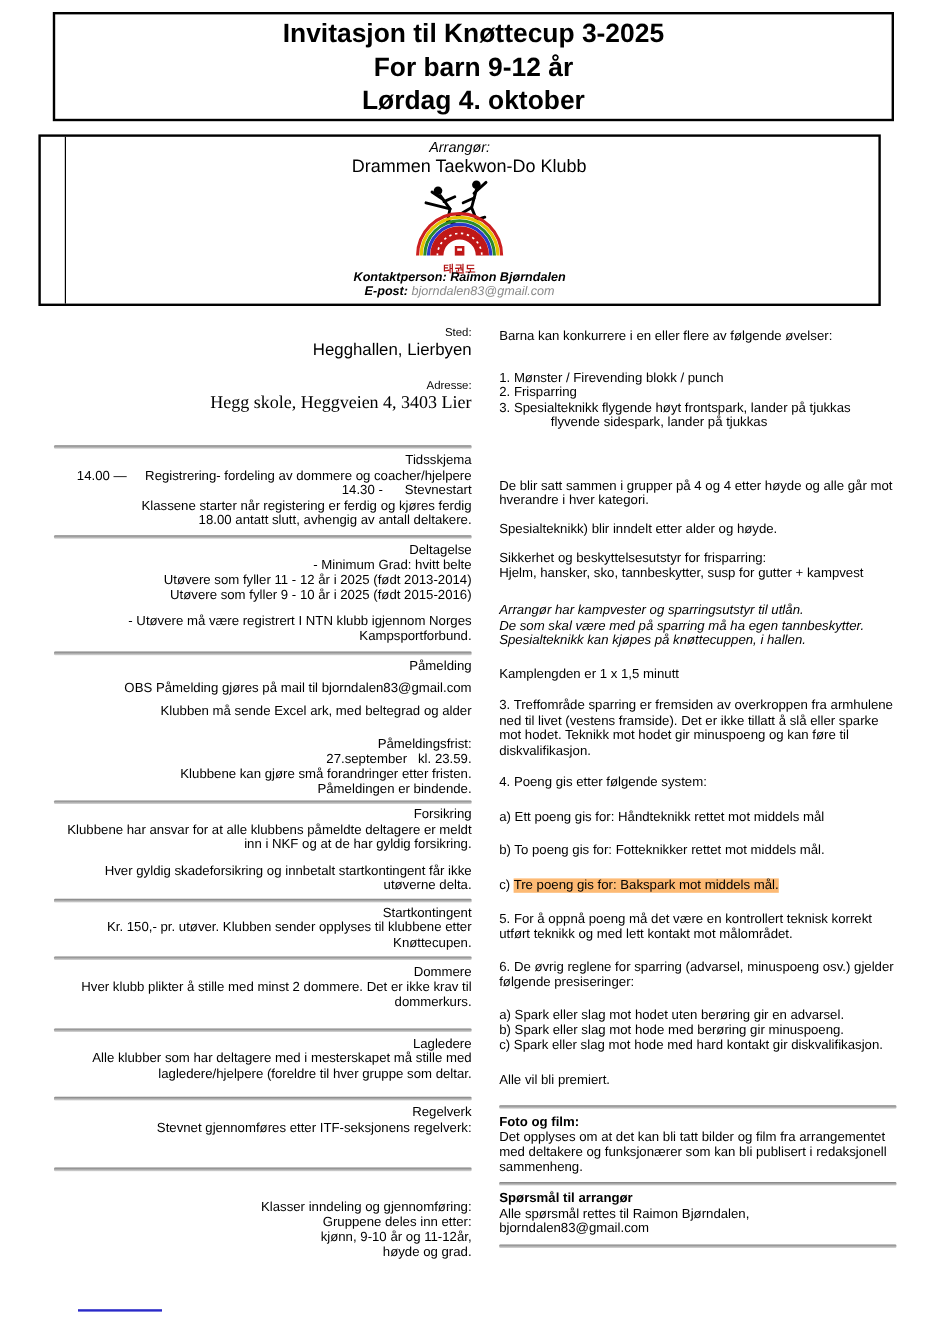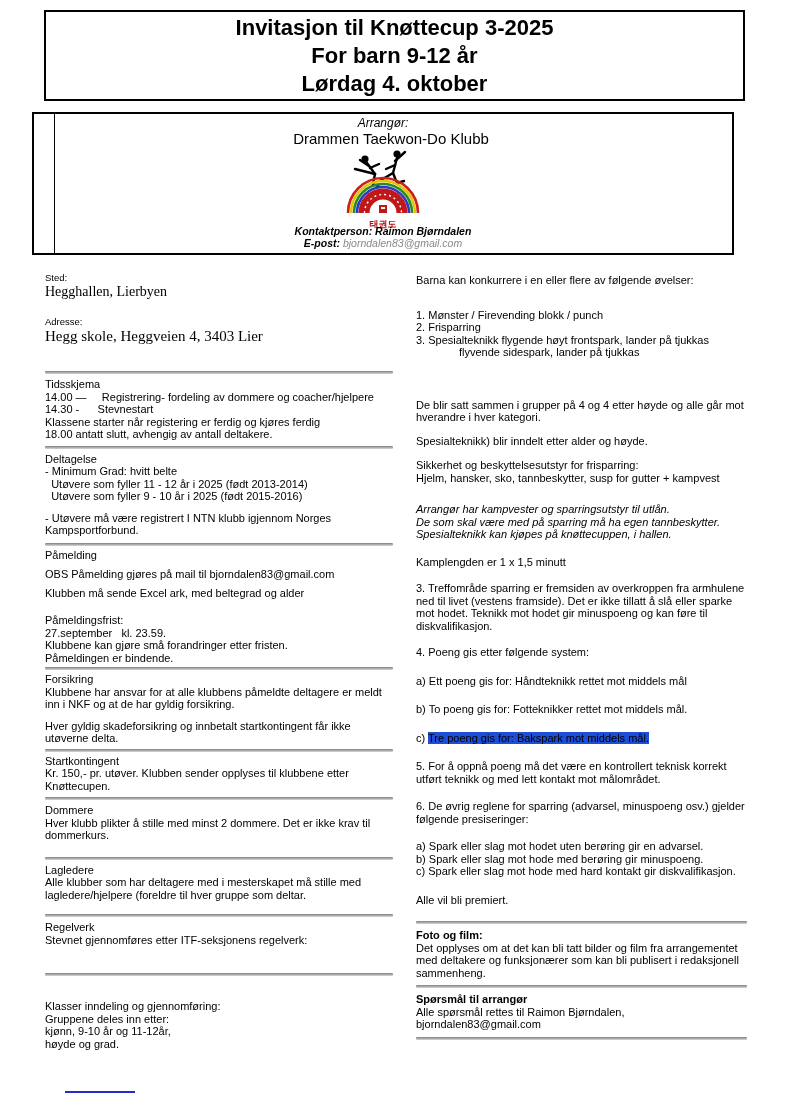--- a/index.html
+++ b/index.html
@@ -18,32 +18,32 @@
   .orgbox .innerline { position:absolute; left:20px; top:0; bottom:0; width:1px; background:#000; }
   .org-label  { font-style:italic; font-size:12px; margin-top:2px; }
   .org-club   { font-size:15px; margin-top:0px;padding-left:16px; }
   .org-logo   { margin-top:0px; height:82px;text-align:center; }
   .org-contact{ font-size:10.5px; font-weight:bold; font-style:italic; margin-top:-4px; }
   .org-email  { font-size:10.5px; font-weight:bold; font-style:italic; }
   .org-email .addr { color:#8a8a8a; font-weight:normal; }
 
   
   .col { position:absolute; font-size:11px; line-height:12.5px; }
-  .col-left  { left:45px;  top:272px; width:348px; }
+  .col-left  { left:45px;  top:272px; width:348px;text-align:right; }
   .col-right { left:416px; top:274px; width:331px; }
 
   .lbl   { font-size:9.5px; line-height:11px; }
-  .place { font-size:14px;  line-height:17px;font-family:Liberation Serif, serif; }
+  .place { font-size:14px;  line-height:17px; }
   .addr-serif { font-family:"Liberation Serif", serif; font-size:15px; line-height:18px; }
 
   .sep { height:3px; background:linear-gradient(to bottom,#7e7e7e,#d8d8d8); border-radius:1px; }
   .pre { white-space:pre-wrap; }
   .i   { font-style:italic; }
   .b   { font-weight:bold; }
-  .hl  { background:#1d4ed8; }
+  .hl  { background:#fdba74; }
   .indent { margin-left:43px; }
 
   .bluemark { position:absolute; left:65px; top:1091px; width:70px; height:2px; background:#2a2ac8; }
 </style>
 </head>
 <body>
 
 <div class="page">
 
   <div class="titlebox">

